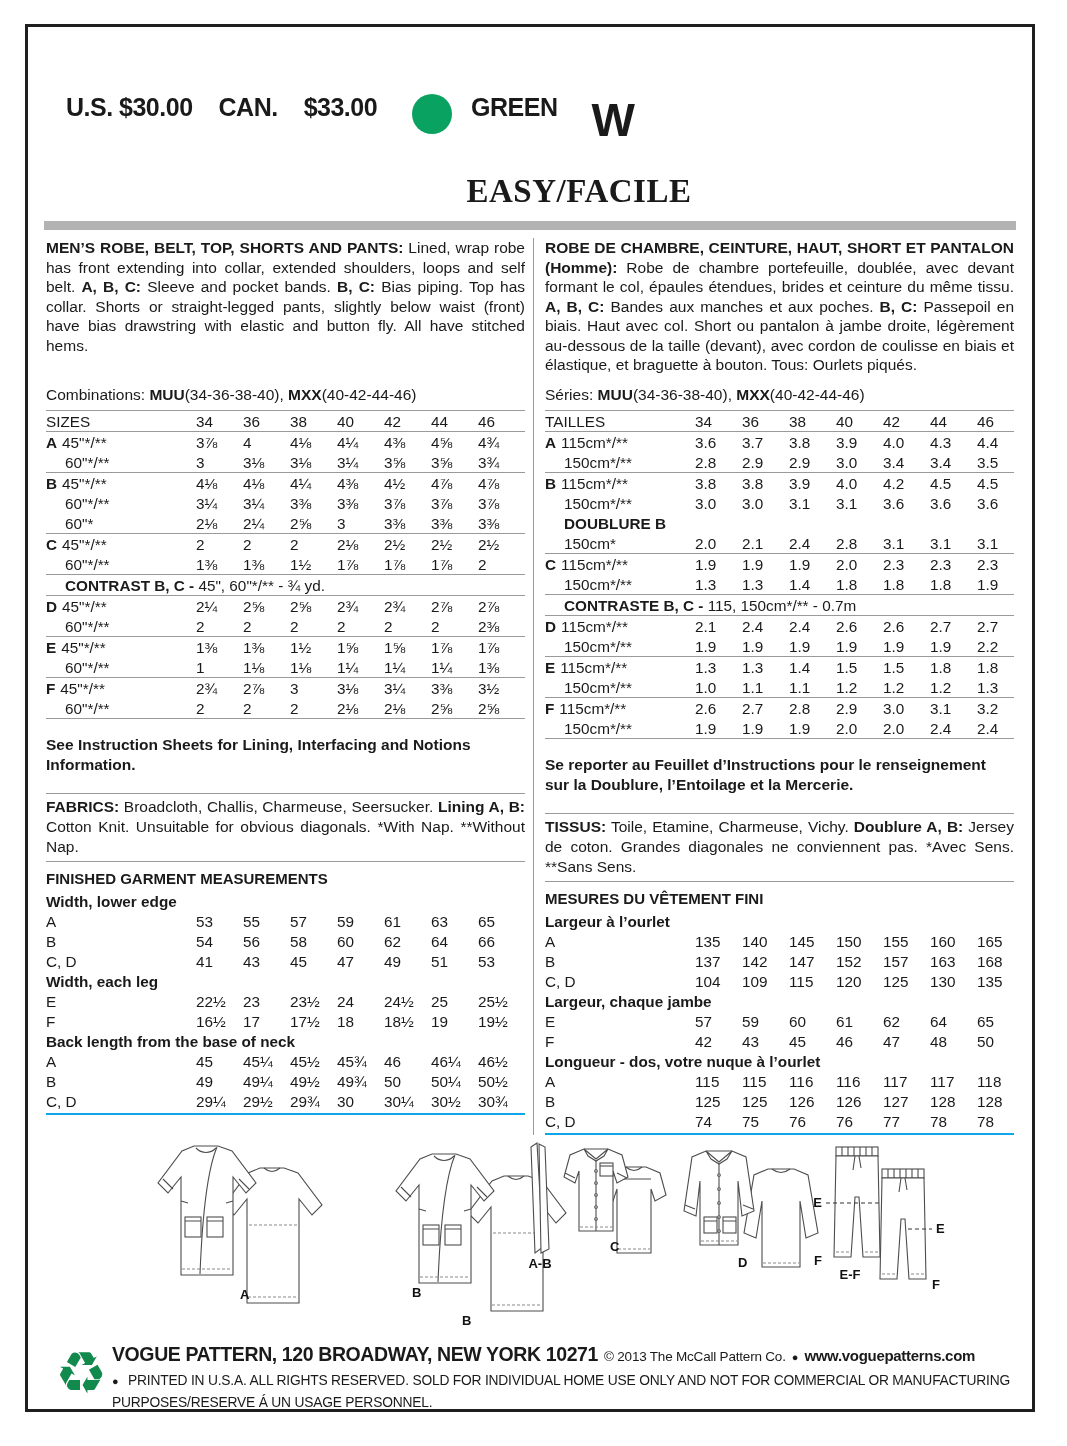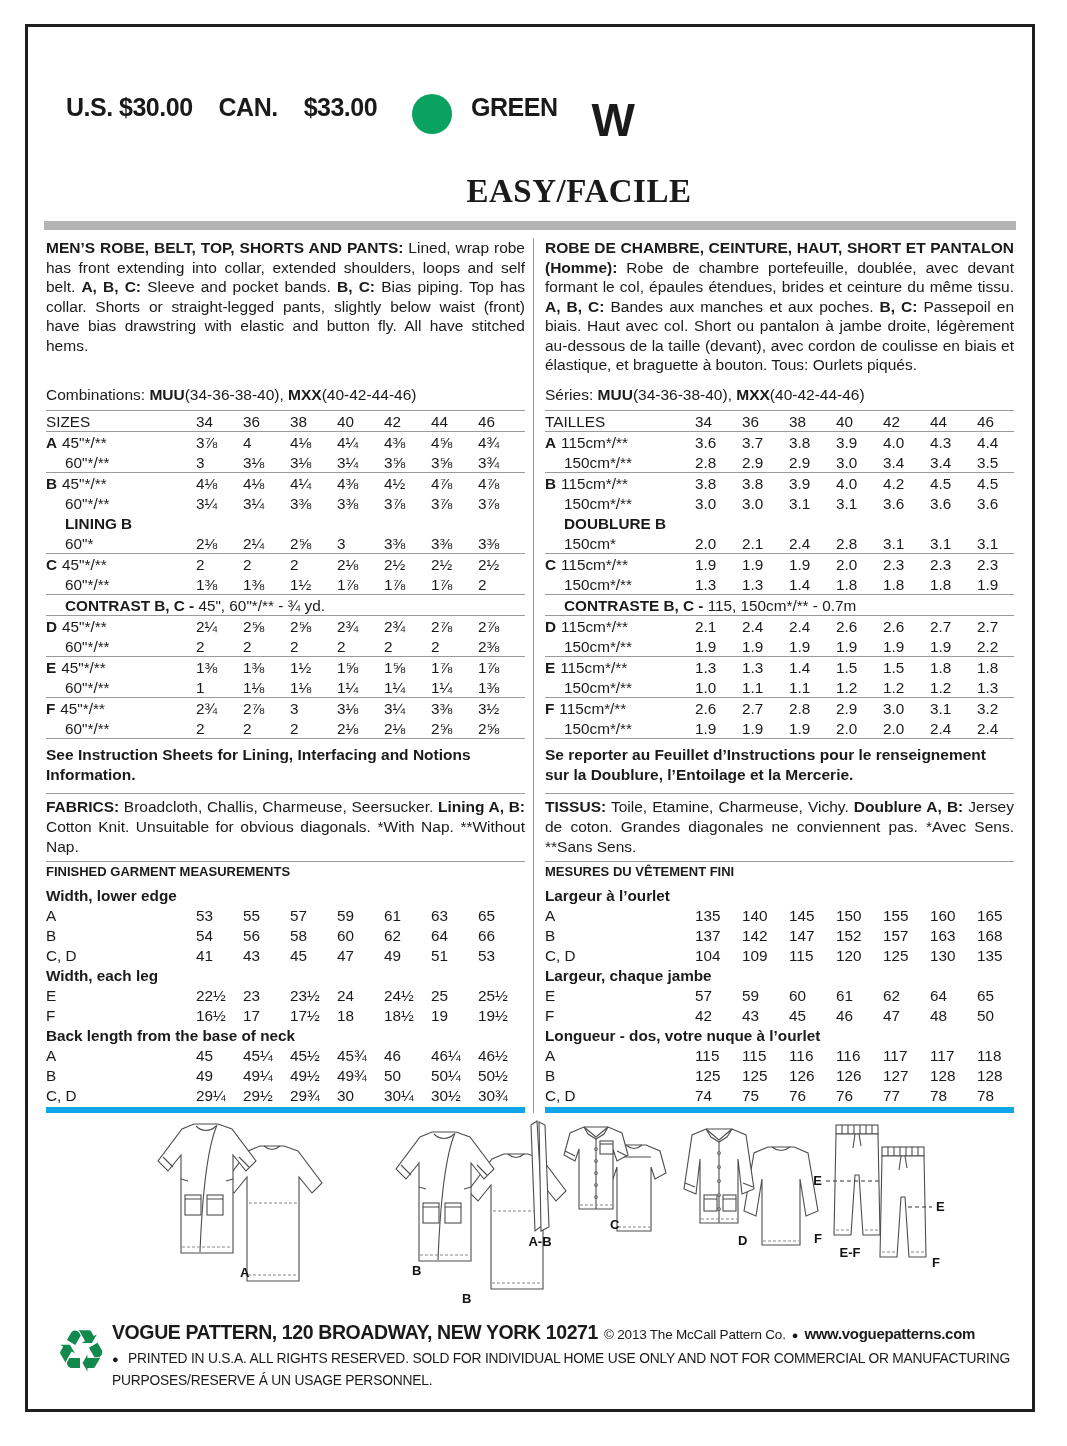--- a/index.html
+++ b/index.html
@@ -27,25 +27,25 @@
   
   .yrow{display:flex;align-items:flex-end;height:20px;font-size:15.3px;white-space:nowrap;}
   .yrow.rt{border-top:1px solid #9a9a9a;}
   .ylabel{flex:0 0 150px;overflow:visible;}
   .ylabel .blab{font-weight:bold;margin-right:5px;}
   .ylabel .ind{margin-left:14px;}
   .ycell{flex:0 0 47px;}
   .theader{border-top:1px solid #9a9a9a;border-bottom:1px solid #9a9a9a;}
 
   
-  .notes{border-top:1px solid #9a9a9a;border-bottom:1px solid #9a9a9a;font-weight:bold;font-size:15.5px;line-height:20px;height:42px;padding:6px 0;margin-top:0;}
+  .notes{border-top:1px solid #9a9a9a;border-bottom:1px solid #9a9a9a;font-weight:bold;font-size:15.5px;line-height:20px;height:42px;padding:16px 0;margin-top:0;}
   .fabrics{font-size:15.5px;line-height:20px;height:62px;padding:3px 0 2px 0;text-align:justify;}
-  .fin-title{border-top:1px solid #9a9a9a;font-weight:bold;font-size:13px;height:21px;padding-top:2px;}
+  .fin-title{border-top:1px solid #9a9a9a;font-weight:bold;font-size:15px;height:21px;padding-top:8px;}
   .fin-sub{font-weight:bold;}
-  .fin-table{border-bottom:6px solid #0ea5e9;padding-bottom:2px;}
+  .fin-table{border-bottom:2px solid #0ea5e9;padding-bottom:2px;}
 
   
   .figures{margin-top:4px;height:196px;}
   .figures svg{display:block;}
   .figures path,.figures rect,.figures circle{fill:#fff;stroke:#4d4d4d;stroke-width:1.1;}
   .figures .nofill{fill:none;}
   .figures .dash{fill:none;stroke-dasharray:3,2;stroke:#8a8a8a;}
   .figures .lead{fill:none;stroke:#333;stroke-dasharray:4,3;stroke-width:1.2;}
   .figures text{fill:#111;font-family:"Liberation Sans",sans-serif;font-size:13px;font-weight:bold;stroke:none;}
 
@@ -149,30 +149,20 @@
               <span class="ylabel"><b class="blab"></b><span></span><span class="ind">60"*/**</span><b></b><span></span></span>
               <span class="ycell">3¼</span>
               <span class="ycell">3¼</span>
               <span class="ycell">3⅜</span>
               <span class="ycell">3⅜</span>
               <span class="ycell">3⅞</span>
               <span class="ycell">3⅞</span>
               <span class="ycell">3⅞</span>
             </div>
 
-            <div class="yrow">
-              <span class="ylabel"><b class="blab"></b><span></span><span class="ind"></span><b>LINING B</b><span></span></span>
-              <span class="ycell"></span>
-              <span class="ycell"></span>
-              <span class="ycell"></span>
-              <span class="ycell"></span>
-              <span class="ycell"></span>
-              <span class="ycell"></span>
-              <span class="ycell"></span>
-            </div>
 
             <div class="yrow">
               <span class="ylabel"><b class="blab"></b><span></span><span class="ind">60"*</span><b></b><span></span></span>
               <span class="ycell">2⅛</span>
               <span class="ycell">2¼</span>
               <span class="ycell">2⅝</span>
               <span class="ycell">3</span>
               <span class="ycell">3⅜</span>
               <span class="ycell">3⅜</span>
               <span class="ycell">3⅜</span>

